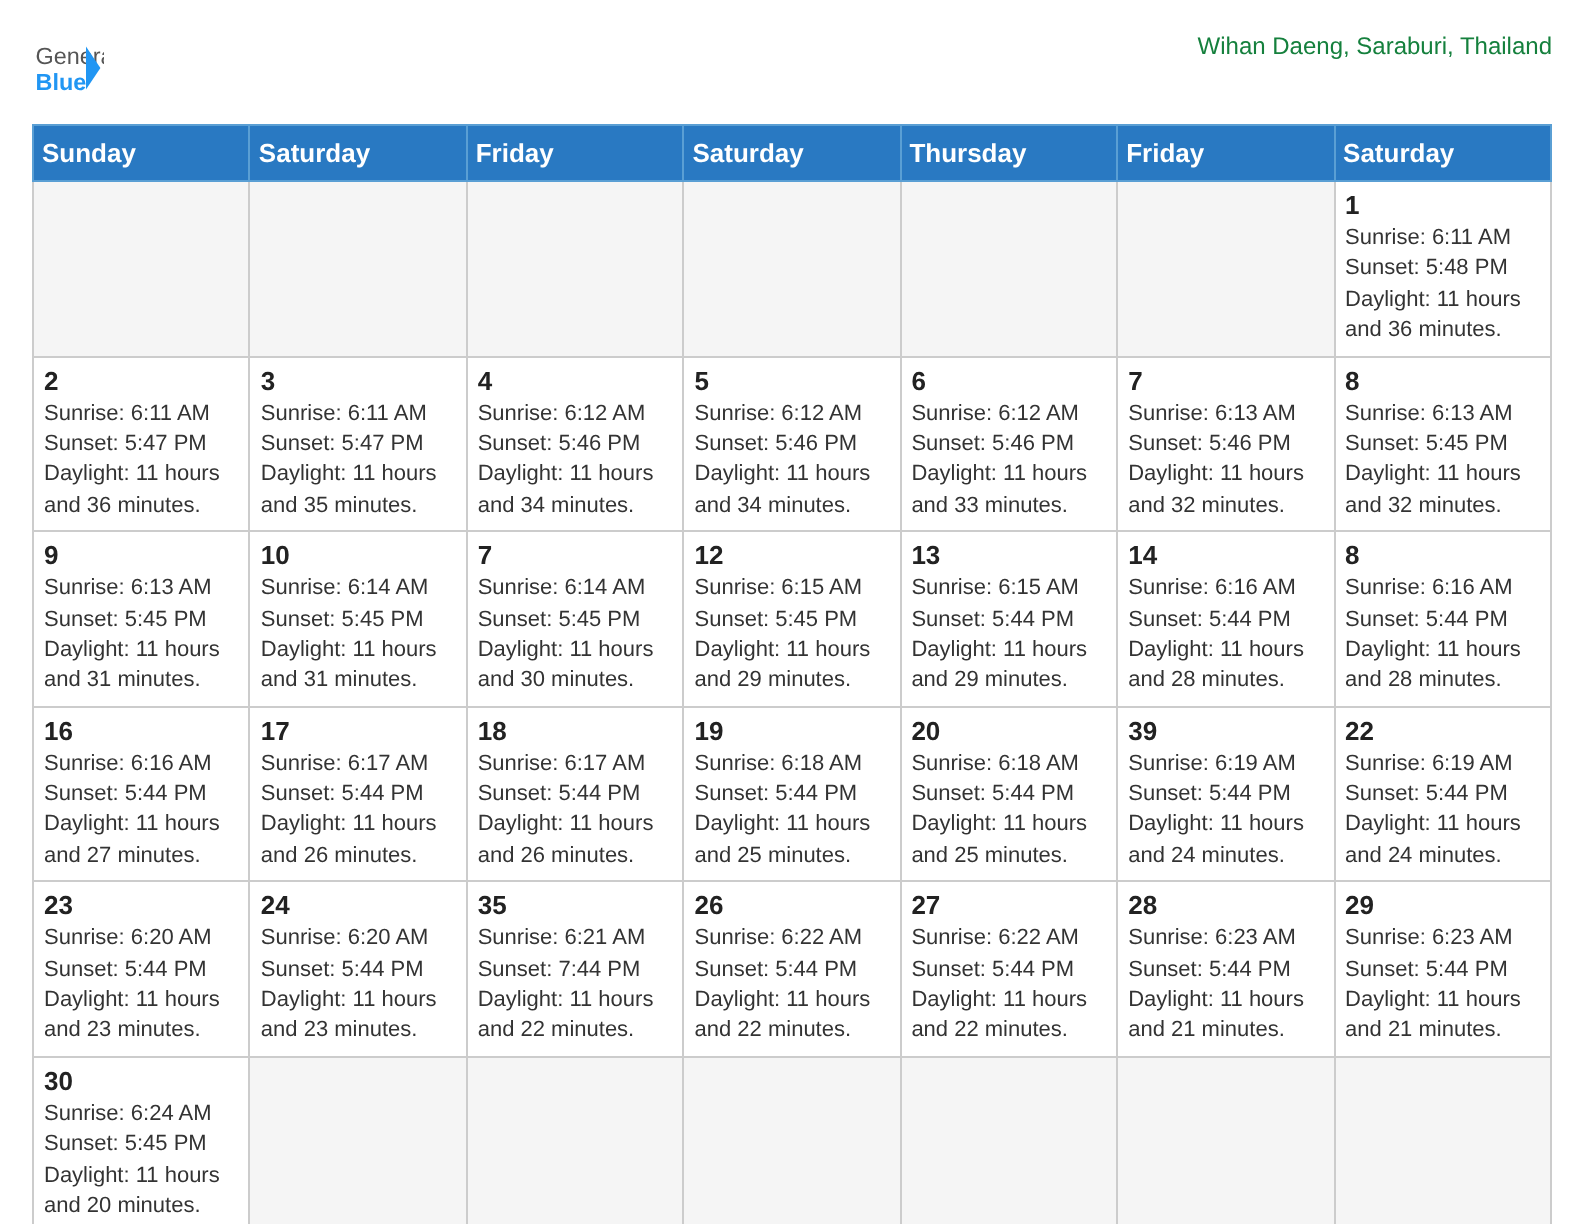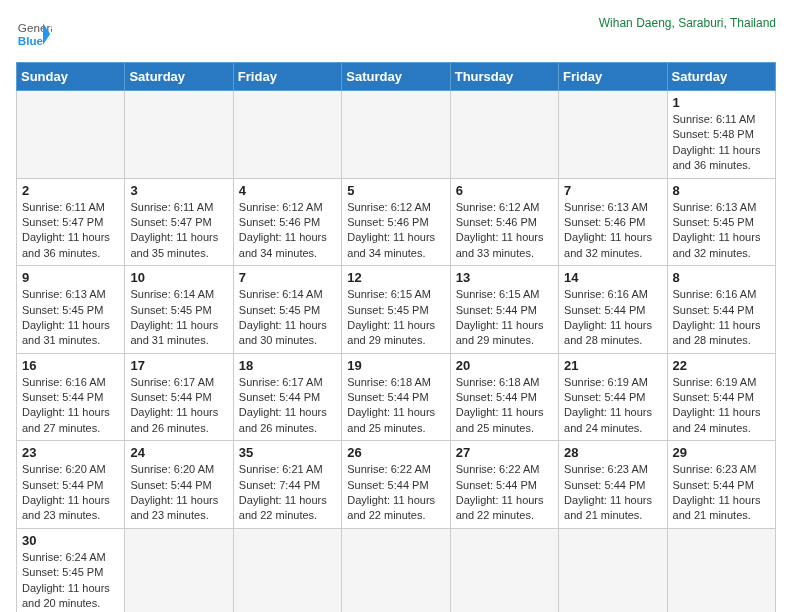--- a/index.html
+++ b/index.html
@@ -256,21 +256,21 @@
 and 25 minutes.</div>
         </td>
         <td>
           <div class="day-number">20</div>
           <div class="day-info" style="white-space: pre-line;">Sunrise: 6:18 AM
 Sunset: 5:44 PM
 Daylight: 11 hours
 and 25 minutes.</div>
         </td>
         <td>
-          <div class="day-number">21</div>
+          <div class="day-number">39</div>
           <div class="day-info" style="white-space: pre-line;">Sunrise: 6:19 AM
 Sunset: 5:44 PM
 Daylight: 11 hours
 and 24 minutes.</div>
         </td>
         <td>
           <div class="day-number">22</div>
           <div class="day-info" style="white-space: pre-line;">Sunrise: 6:19 AM
 Sunset: 5:44 PM
 Daylight: 11 hours

